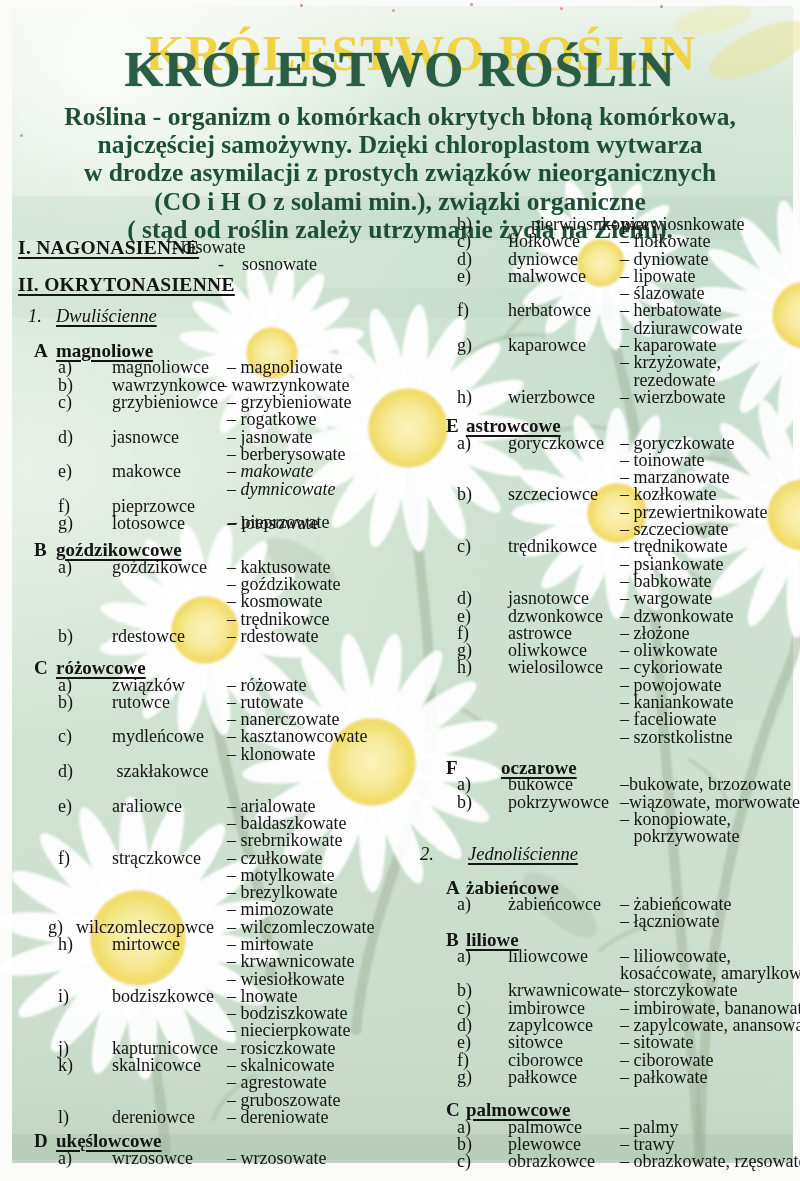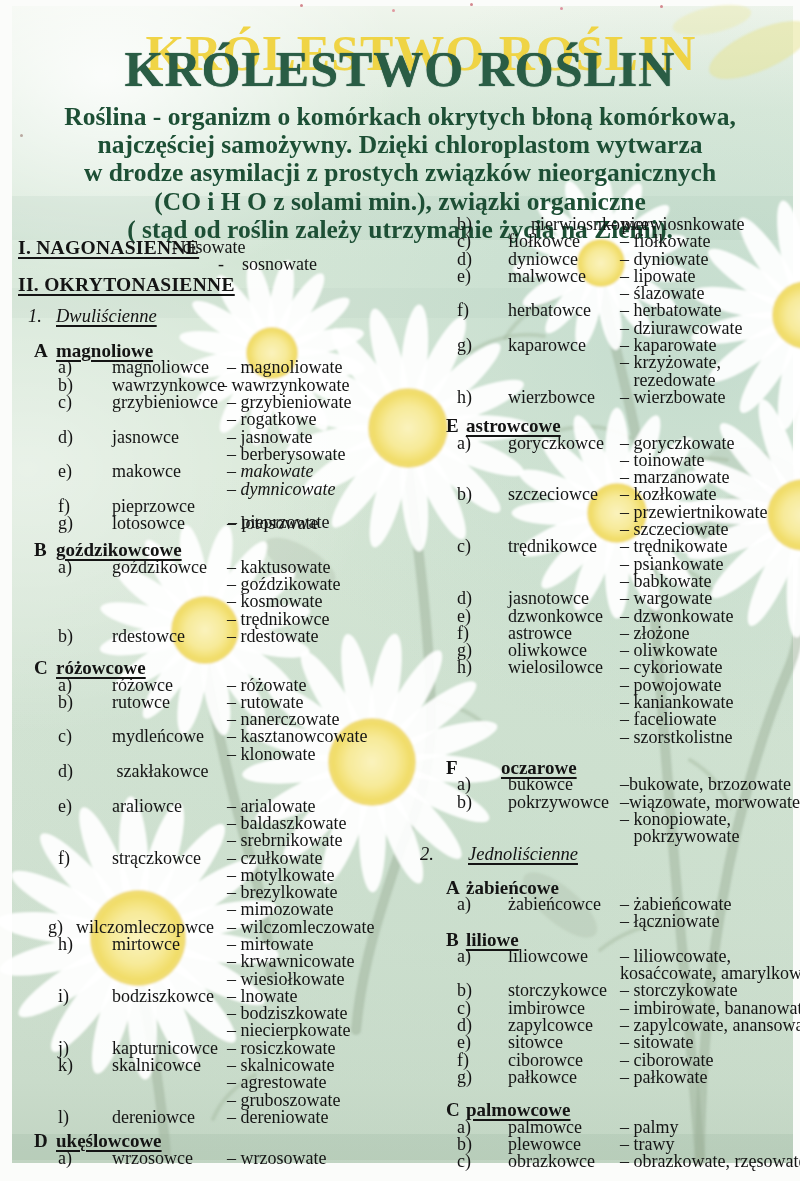--- a/index.html
+++ b/index.html
@@ -337,21 +337,21 @@
           <span style="left: 58px;">b)</span>
           <span style="left: 112px;">rdestowce</span>
           <span style="left: 227px;"><div class="famline">– rdestowate</div></span>
         </div>
         <div class="blk" style="margin-top: 14px;">
           <span class="ghead" style="left: 34px;">C</span>
           <span class="ghead u" style="left: 56px;">różowcowe</span>
         </div>
         <div class="blk" style="height: 17.3px;">
           <span style="left: 58px;">a)</span>
-          <span style="left: 112px;">różowce</span>
+          <span style="left: 112px;">związków</span>
           <span style="left: 227px;"><div class="famline">– różowate</div></span>
         </div>
         <div class="blk" style="height: 34.6px;">
           <span style="left: 58px;">b)</span>
           <span style="left: 112px;">rutowce</span>
           <span style="left: 227px;"><div class="famline">– rutowate</div><div class="famline">– nanerczowate</div></span>
         </div>
         <div class="blk" style="height: 34.6px;">
           <span style="left: 58px;">c)</span>
           <span style="left: 112px;">mydleńcowe</span>
@@ -522,21 +522,21 @@
           <span class="ghead" style="left: 446px;">B</span>
           <span class="ghead u" style="left: 466px;">liliowe</span>
         </div>
         <div class="blk" style="height: 34.6px;">
           <span style="left: 457px;">a)</span>
           <span style="left: 508px;">liliowcowe</span>
           <span style="left: 620px;"><div class="famline">– liliowcowate,</div><div class="famline">kosaćcowate, amarylkowate</div></span>
         </div>
         <div class="blk" style="height: 17.3px;">
           <span style="left: 457px;">b)</span>
-          <span style="left: 508px;">storczykowce</span>
+          <span style="left: 508px;">krwawnicowate</span>
           <span style="left: 620px;"><div class="famline">– storczykowate</div></span>
         </div>
         <div class="blk" style="height: 17.3px;">
           <span style="left: 457px;">c)</span>
           <span style="left: 508px;">imbirowce</span>
           <span style="left: 620px;"><div class="famline">– imbirowate, bananowate</div></span>
         </div>
         <div class="blk" style="height: 17.3px;">
           <span style="left: 457px;">d)</span>
           <span style="left: 508px;">zapylcowce</span>

